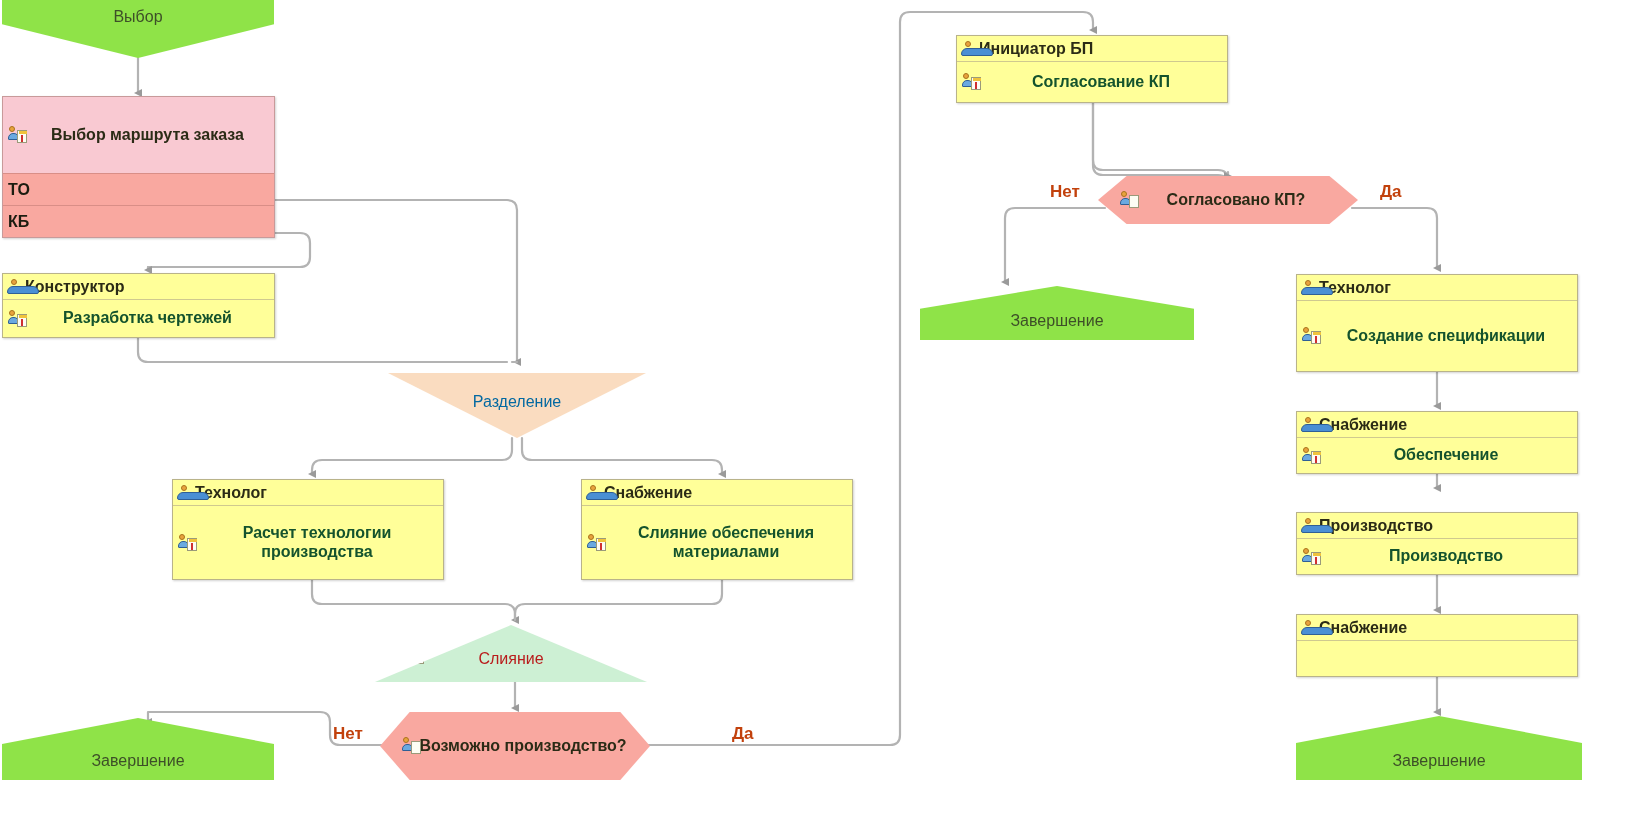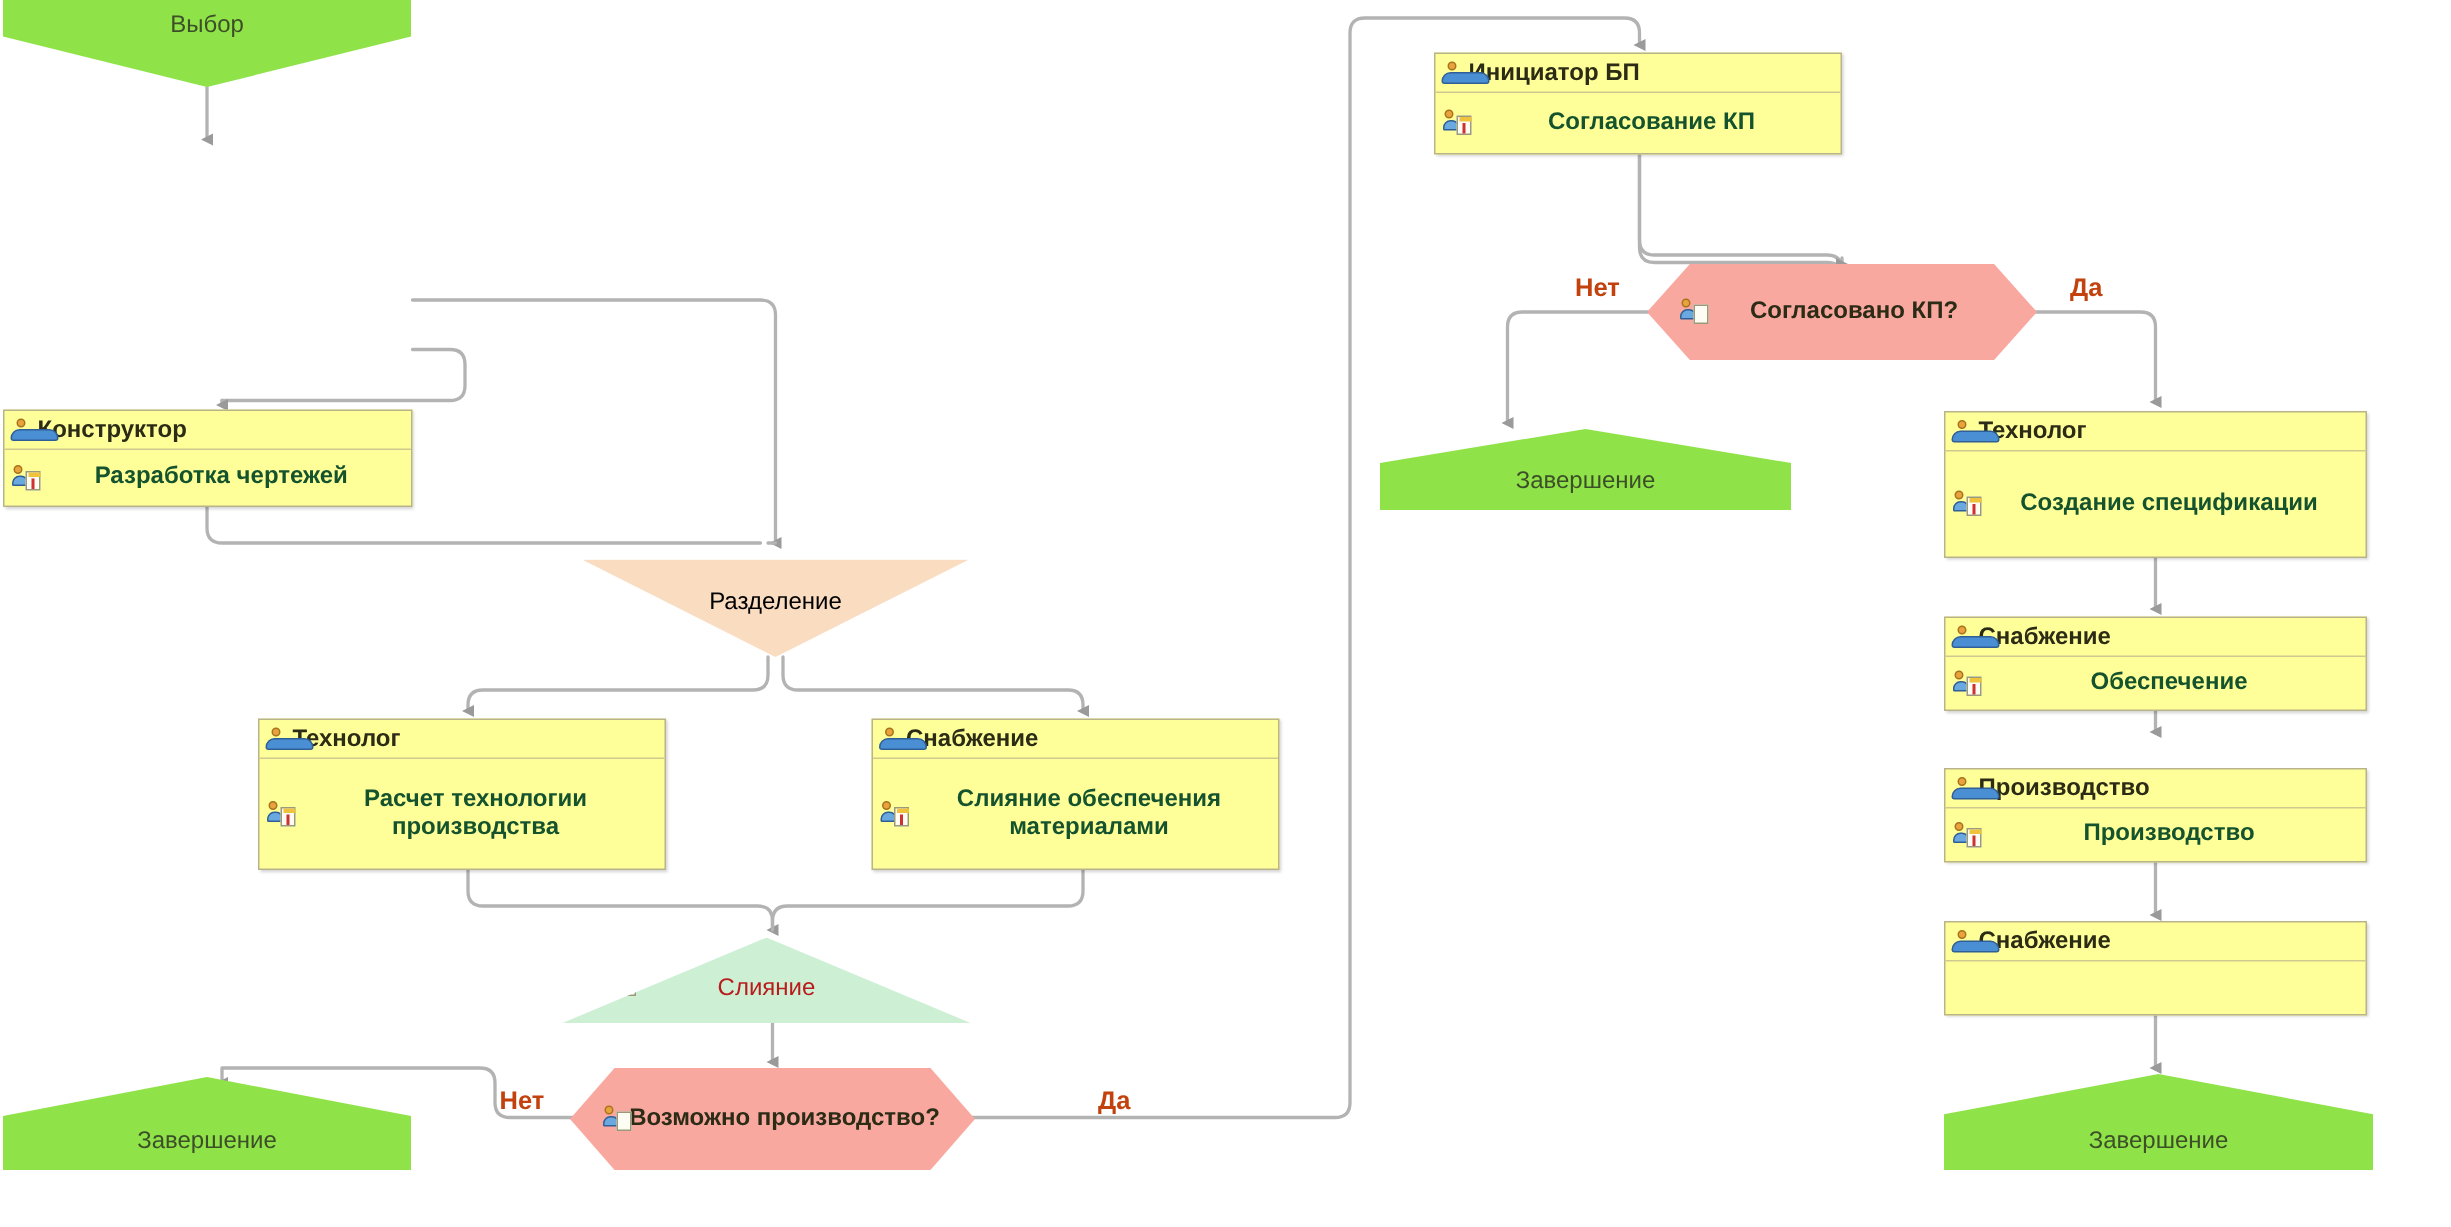--- a/index.html
+++ b/index.html
@@ -125,21 +125,21 @@
   }
 
   
   .split {
     background: #fadcc0;
     clip-path: polygon(0% 0%, 100% 0%, 50% 100%);
     display: flex;
     align-items: flex-start;
     justify-content: center;
     font-size: 16px;
-    color: #000000;
+    color: #0369a1;
     padding-top: 20px;
     filter: drop-shadow(1px 1px 1px rgba(0,0,0,0.22));
   }
   
   .merge {
     background: #cdf0d4;
     clip-path: polygon(50% 0%, 100% 100%, 0% 100%);
     display: flex;
     align-items: flex-end;
     justify-content: center;
@@ -297,20 +297,32 @@
       <path d="M1437,474 L1437,488" marker-end="url(#arw)"></path>
       <path d="M1437,575 L1437,610" marker-end="url(#arw)"></path>
       <path d="M1437,677 L1437,712" marker-end="url(#arw)"></path>
     </g>
   </svg>
 
   <div class="node term start" style="left:2px; top:0px; width:272px; height:58px;">
     <span>Выбор</span>
   </div>
 
+  <div class="node routebox" style="left:2px; top:96px; width:273px; height:142px;">
+    <div class="rb-title">
+      <span class="icn icn-task">
+        <span class="head"></span>
+          <span class="shoulders"></span>
+          <span class="doc"></span>
+      </span>
+      <span class="lbl">Выбор маршрута заказа</span>
+    </div>
+    <div class="rb-row">ТО</div>
+    <div class="rb-row">КБ</div>
+  </div>
 
   <div class="node task" style="left:2px; top:273px; width:273px; height:65px;">
     <div class="role">
       <span class="icn icn-person">
         <span class="head"></span>
           <span class="body"></span>
       </span>
       <span>Конструктор</span>
     </div>
     <div class="body">
@@ -404,21 +416,21 @@
     <div class="body">
       <span class="icn icn-task">
         <span class="head"></span>
           <span class="shoulders"></span>
           <span class="doc"></span>
       </span>
       <span class="lbl">Согласование КП</span>
     </div>
   </div>
 
-  <div class="node decision" style="left:1098px; top:176px; width:260px; height:64px;">
+  <div class="node decision" style="left:1098px; top:176px; width:260px; height:48px;">
     <span class="icn icn-dec">
       <span style="position:absolute;left:1px;top:0;width:6px;height:6px;border-radius:50%;background:#e8a33d;border:1px solid #a9721c;box-sizing:border-box;"></span>
       <span style="position:absolute;left:0;top:7px;width:11px;height:7px;background:#6aa9e0;border:1px solid #2f5f96;border-radius:5px 5px 1px 1px;box-sizing:border-box;"></span>
       <span style="position:absolute;left:9px;top:4px;width:10px;height:13px;background:#fdfdf4;border:1px solid #9a9a7a;box-sizing:border-box;"></span>
     </span>
     <span class="lbl">Согласовано КП?</span>
   </div>
 
   <div class="edge-label" style="left:1050px; top:182px;">Нет</div>
   <div class="edge-label" style="left:1380px; top:182px;">Да</div>

